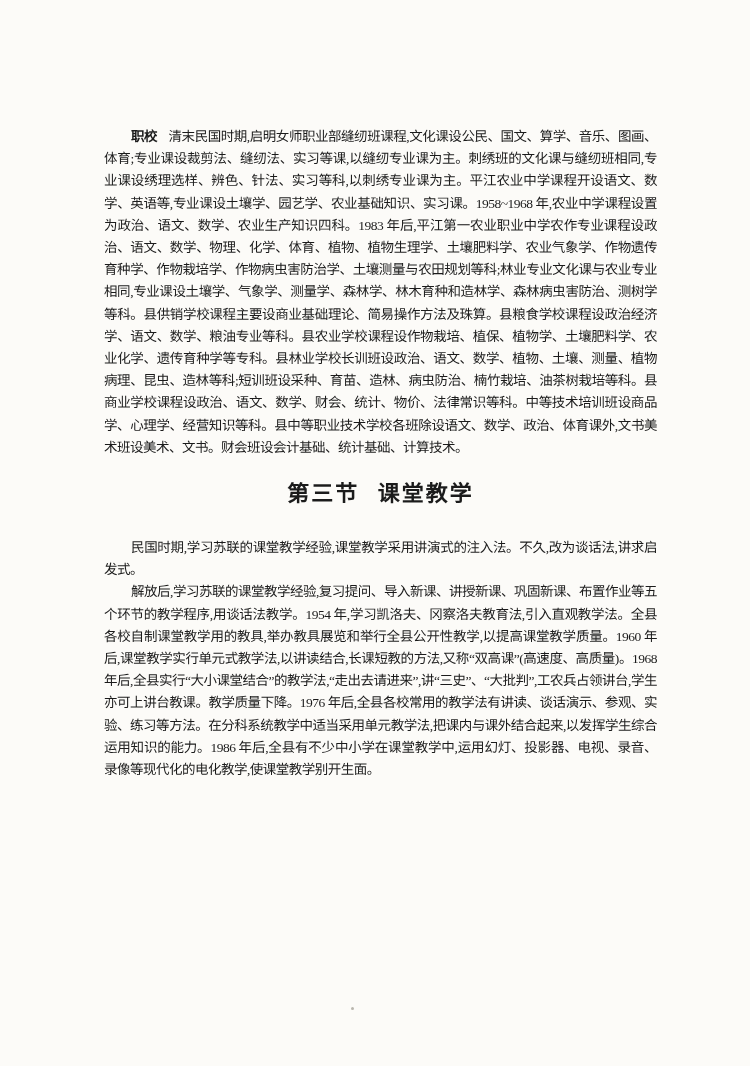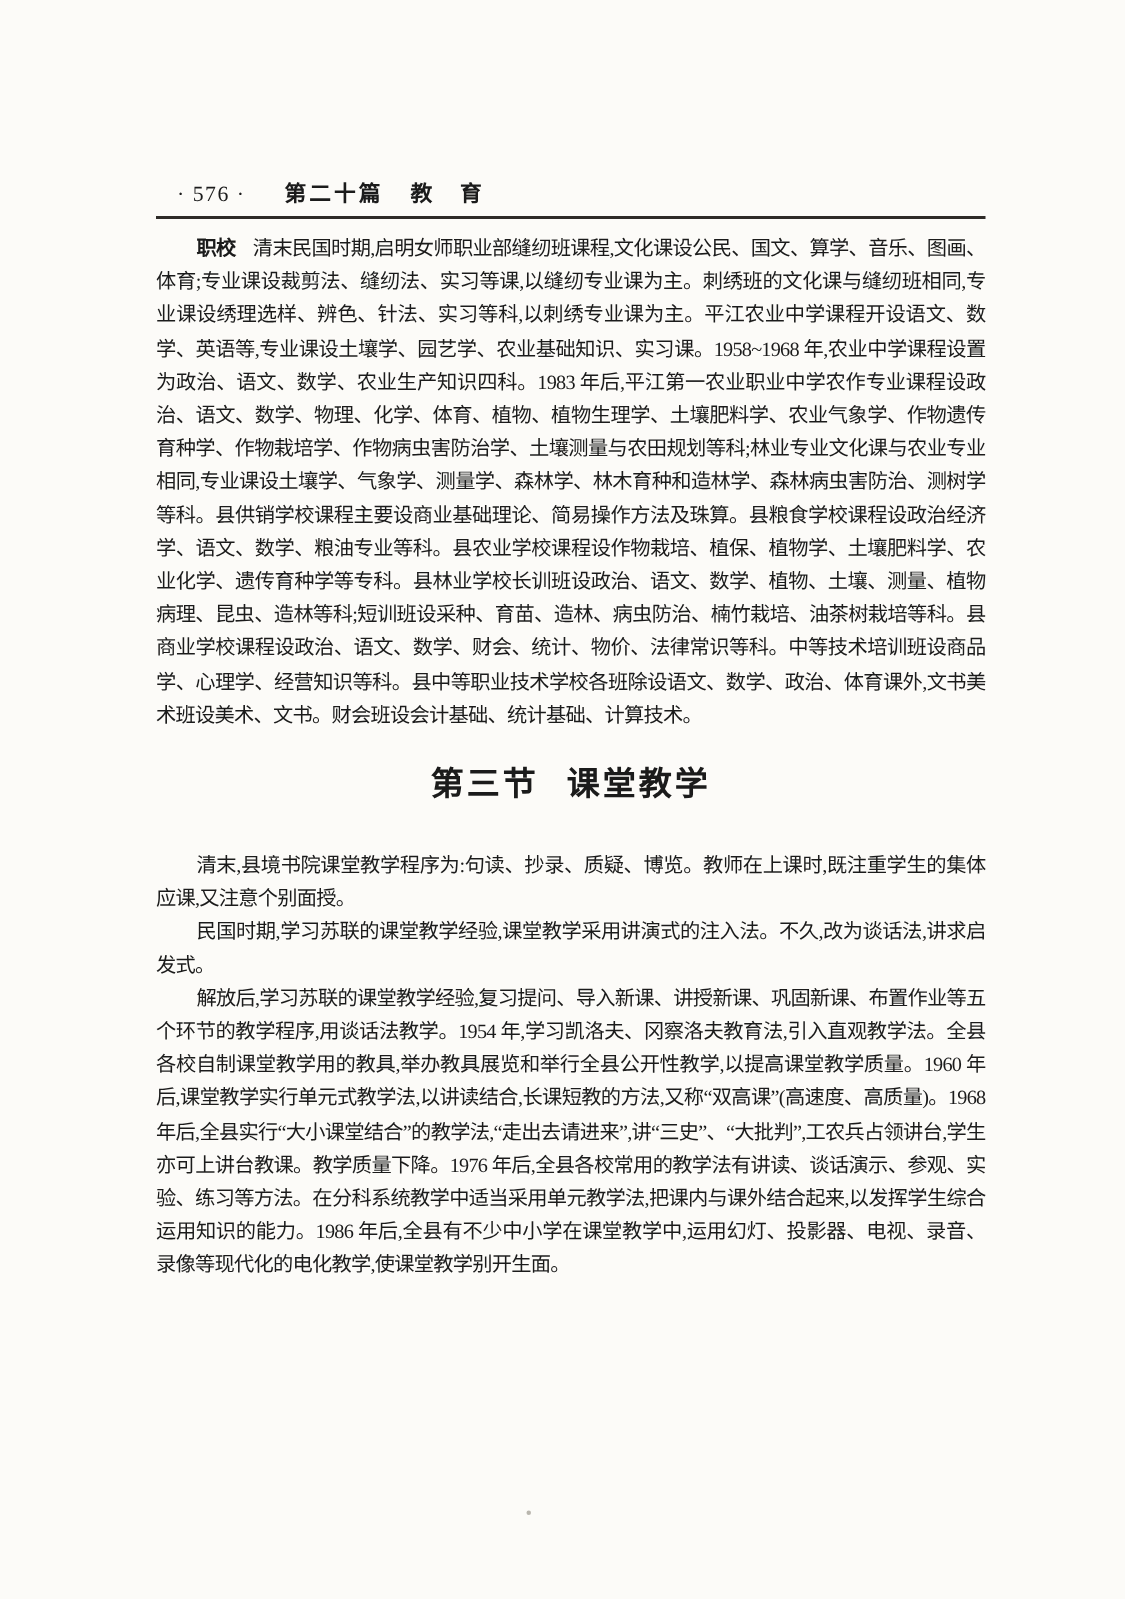--- a/index.html
+++ b/index.html
@@ -52,35 +52,29 @@
     width:3px; height:3px; border-radius:50%;
     background:#b9b6ae;
   }
 </style>
 </head>
 <body>
 
 <div class="page">
   <div class="content">
 
-    <div class="header">
-      <span class="folio">· 576 ·</span>
-      <span class="part">第二十篇</span>
-      <span class="subject">教　育</span>
-    </div>
 
     <div class="body-block">
         <p class="para"><b class="lead">职校</b>清末民国时期,启明女师职业部缝纫班课程,文化课设公民、国文、算学、音乐、图画、体育;专业课设裁剪法、缝纫法、实习等课,以缝纫专业课为主。刺绣班的文化课与缝纫班相同,专业课设绣理选样、辨色、针法、实习等科,以刺绣专业课为主。平江农业中学课程开设语文、数学、英语等,专业课设土壤学、园艺学、农业基础知识、实习课。1958~1968 年,农业中学课程设置为政治、语文、数学、农业生产知识四科。1983 年后,平江第一农业职业中学农作专业课程设政治、语文、数学、物理、化学、体育、植物、植物生理学、土壤肥料学、农业气象学、作物遗传育种学、作物栽培学、作物病虫害防治学、土壤测量与农田规划等科;林业专业文化课与农业专业相同,专业课设土壤学、气象学、测量学、森林学、林木育种和造林学、森林病虫害防治、测树学等科。县供销学校课程主要设商业基础理论、简易操作方法及珠算。县粮食学校课程设政治经济学、语文、数学、粮油专业等科。县农业学校课程设作物栽培、植保、植物学、土壤肥料学、农业化学、遗传育种学等专科。县林业学校长训班设政治、语文、数学、植物、土壤、测量、植物病理、昆虫、造林等科;短训班设采种、育苗、造林、病虫防治、楠竹栽培、油茶树栽培等科。县商业学校课程设政治、语文、数学、财会、统计、物价、法律常识等科。中等技术培训班设商品学、心理学、经营知识等科。县中等职业技术学校各班除设语文、数学、政治、体育课外,文书美术班设美术、文书。财会班设会计基础、统计基础、计算技术。</p>
       </div>
 
     <h2 class="section-heading">
       <span class="heading-number">第三节</span><span class="heading-title">课堂教学</span>
     </h2>
 
     <div class="body-block">
-        <p class="para">清末,县境书院课堂教学程序为:句读、抄录、质疑、博览。教师在上课时,既注重学生的集体应课,又注意个别面授。</p>
         <p class="para">民国时期,学习苏联的课堂教学经验,课堂教学采用讲演式的注入法。不久,改为谈话法,讲求启发式。</p>
         <p class="para">解放后,学习苏联的课堂教学经验,复习提问、导入新课、讲授新课、巩固新课、布置作业等五个环节的教学程序,用谈话法教学。1954 年,学习凯洛夫、冈察洛夫教育法,引入直观教学法。全县各校自制课堂教学用的教具,举办教具展览和举行全县公开性教学,以提高课堂教学质量。1960 年后,课堂教学实行单元式教学法,以讲读结合,长课短教的方法,又称“双高课”(高速度、高质量)。1968 年后,全县实行“大小课堂结合”的教学法,“走出去请进来”,讲“三史”、“大批判”,工农兵占领讲台,学生亦可上讲台教课。教学质量下降。1976 年后,全县各校常用的教学法有讲读、谈话演示、参观、实验、练习等方法。在分科系统教学中适当采用单元教学法,把课内与课外结合起来,以发挥学生综合运用知识的能力。1986 年后,全县有不少中小学在课堂教学中,运用幻灯、投影器、电视、录音、录像等现代化的电化教学,使课堂教学别开生面。</p>
       </div>
 
   </div>
   <div class="speck"></div>
 </div>
 
 </body></html>

